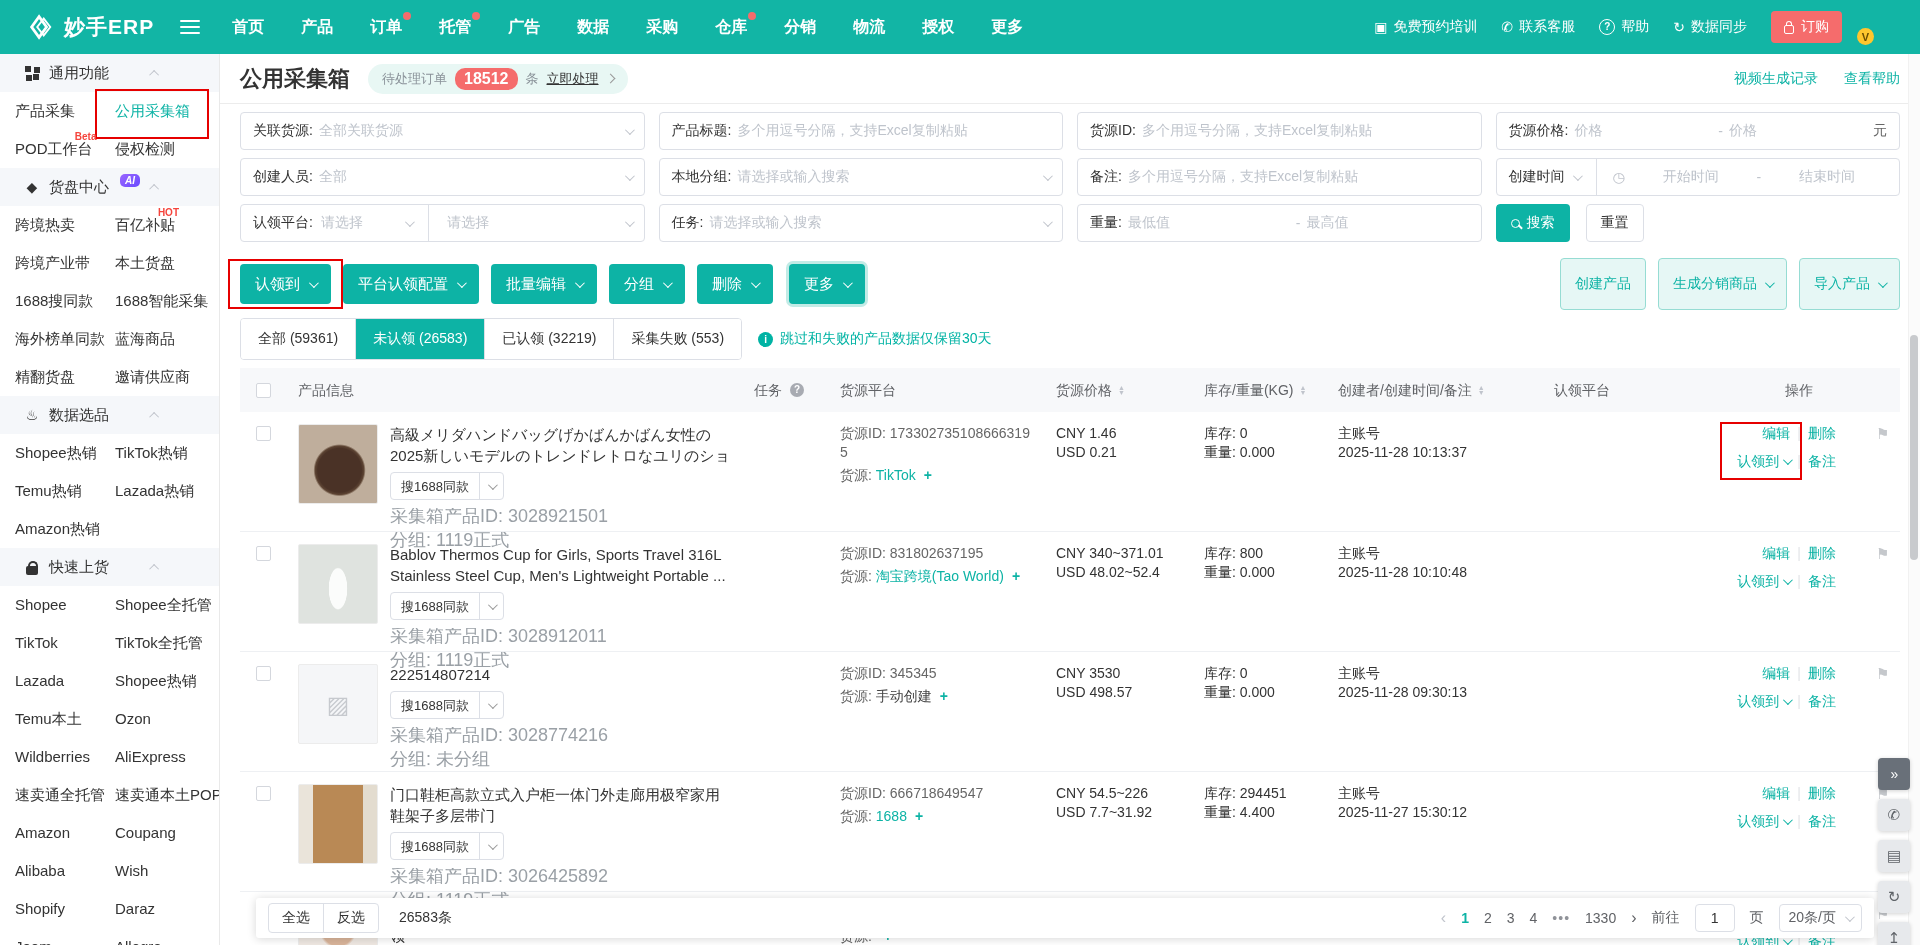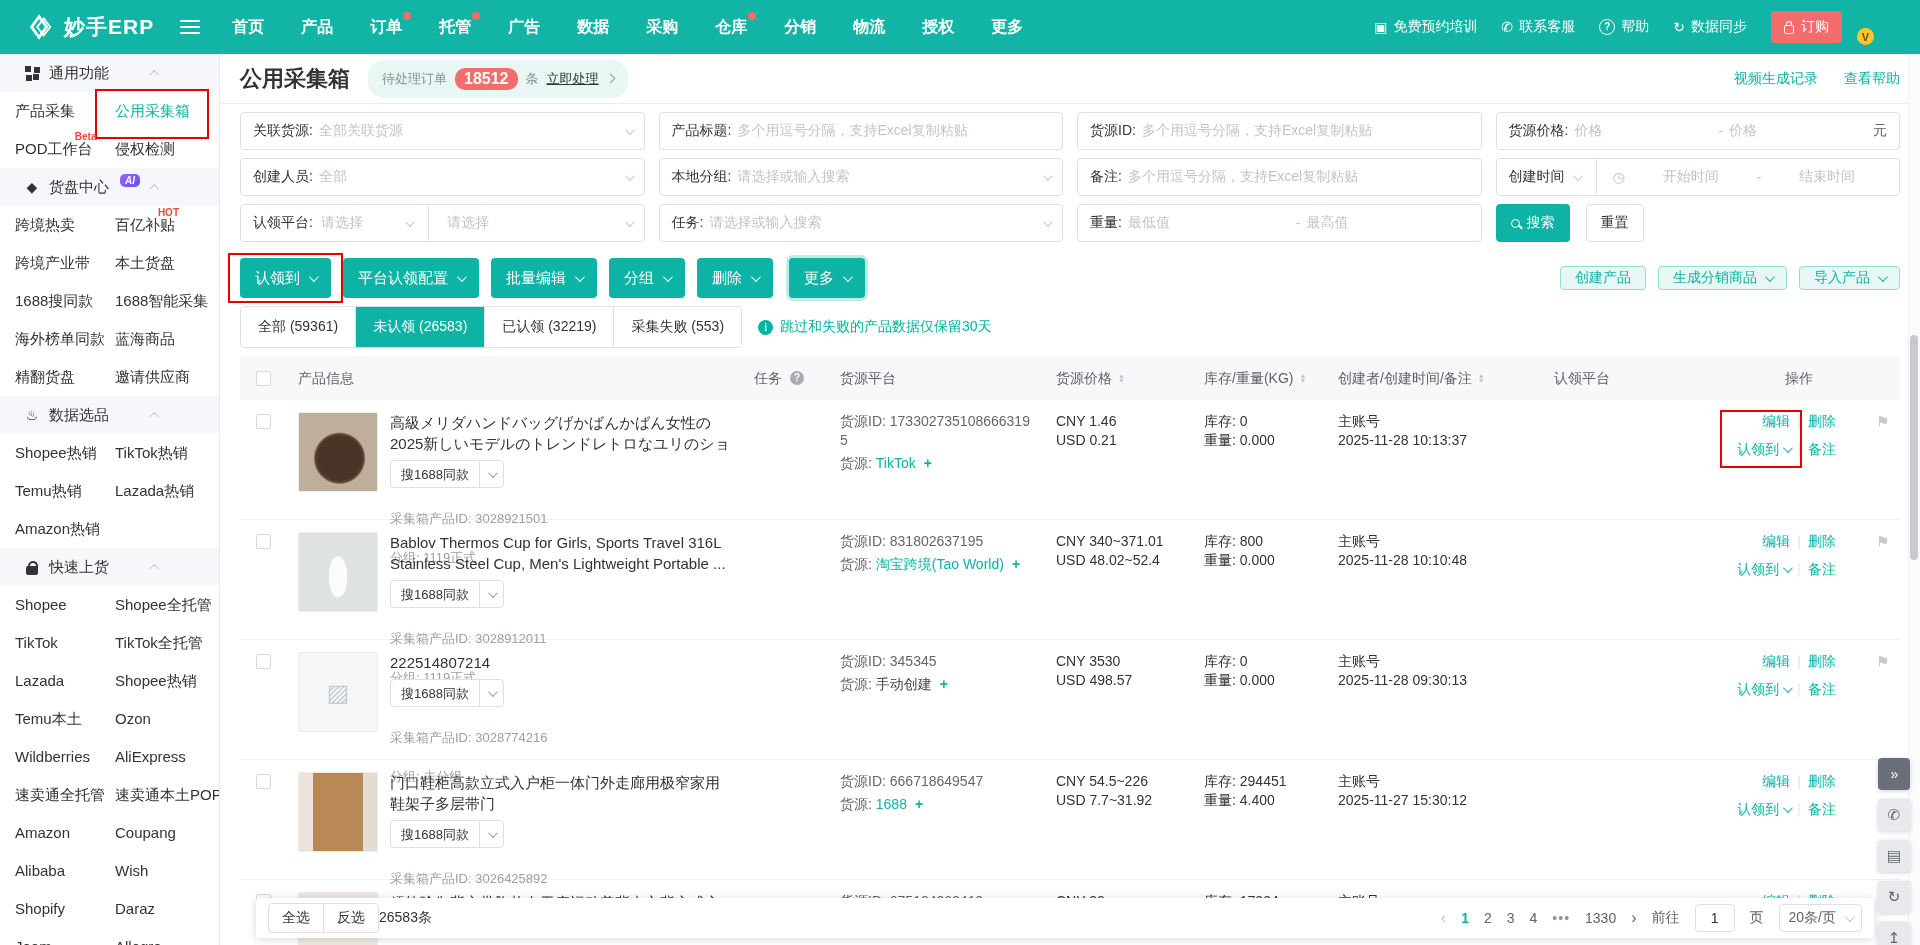--- a/index.html
+++ b/index.html
@@ -50,21 +50,21 @@
   .chev,.chev-up{width:7px;height:7px;border-right:1.6px solid #c0c4cc;border-bottom:1.6px solid #c0c4cc;display:inline-block;flex:none}
   .chev{transform:rotate(45deg) translateY(-2px)}
   .chev-up{transform:rotate(-135deg) translateY(-2px)}
   .chev.white{border-color:#fff}
   .chev.teal{border-color:#0db3a5}
   .chev.dark{border-color:#999}
   
   main{flex:1;min-width:0;position:relative;background:#fff}
   .page-head{height:50px;display:flex;align-items:center;padding:0 20px;border-bottom:1px solid #ececec}
   .page-title{font-size:22px;font-weight:bold;color:#333}
-  .pending-pill{margin-left:18px;background:#e8f7f4;border-radius:16px;height:38px;display:flex;align-items:center;gap:8px;padding:0 14px;font-size:13px;color:#8a9299}
+  .pending-pill{margin-left:18px;background:#e8f7f4;border-radius:16px;height:30px;display:flex;align-items:center;gap:8px;padding:0 14px;font-size:13px;color:#8a9299}
   .pending-badge{background:#f56c6c;color:#fff;border-radius:10px;padding:2px 9px;font-size:16px;font-weight:bold}
   .process-link{color:#333;text-decoration:underline;cursor:pointer}
   .head-links{margin-left:auto;display:flex;gap:26px;font-size:14px;color:#0db3a5}
   .head-links span{cursor:pointer}
   
   .filters{padding:8px 20px 0}
   .filter-row{display:grid;grid-template-columns:repeat(4,1fr);gap:14px;margin-bottom:8px}
   .fbox{height:38px;border:1px solid #dcdfe6;border-radius:4px;display:flex;align-items:center;padding:0 12px;font-size:14px;background:#fff;gap:6px;overflow:hidden}
   .fbox.noborder{border:none;padding:0}
   .flabel{color:#333;white-space:nowrap}
@@ -76,21 +76,21 @@
   .clock{color:#c0c4cc;font-size:14px}
   .btn-search{background:#0db3a5;color:#fff;height:38px;padding:0 15px;border:none;border-radius:4px;display:inline-flex;gap:7px;align-items:center;font-size:14px;cursor:pointer}
   .btn-reset{border:1px solid #dcdfe6;height:38px;padding:0 14px;border-radius:4px;font-size:14px;color:#333;background:#fff;cursor:pointer;margin-left:10px}
   .mag{width:9px;height:9px;border:1.5px solid #fff;border-radius:50%;position:relative}
   .mag::after{content:"";position:absolute;width:5px;height:1.5px;background:#fff;transform:rotate(45deg);right:-4px;bottom:-1px}
   
   .action-row{display:flex;align-items:center;padding:8px 20px 0;gap:12px}
   .btn-teal{background:#0db3a5;color:#fff;height:40px;padding:0 15px;border:none;border-radius:4px;display:inline-flex;align-items:center;gap:9px;font-size:15px;cursor:pointer;position:relative}
   .btn-teal.ring{box-shadow:0 0 0 3px #c2ebe6;margin-left:4px}
   .action-right{margin-left:auto;display:flex;gap:12px}
-  .btn-outline{background:#e6f7f5;border:1px solid #96dcd3;color:#0db3a5;height:24px;padding:0 14px;border-radius:4px;display:inline-flex;align-items:center;gap:8px;font-size:14px;cursor:pointer}
+  .btn-outline{background:#e6f7f5;border:1px solid #96dcd3;color:#0db3a5;height:52px;padding:0 14px;border-radius:4px;display:inline-flex;align-items:center;gap:8px;font-size:14px;cursor:pointer}
   .ann-button::after{content:"";position:absolute;inset:-5px -12px;border:2px solid #e60000;pointer-events:none}
   .ann-sidebar::after{content:"";position:absolute;left:-20px;top:-13px;width:110px;height:46px;border:2px solid #e60000;pointer-events:none}
   
   .tabs-row{display:flex;align-items:center;padding:8px 20px 0}
   .tabs{display:flex;border:1px solid #dcdfe6;border-radius:4px;overflow:hidden}
   .tab{height:40px;display:flex;align-items:center;padding:0 17px;font-size:14px;color:#333;border-left:1px solid #dcdfe6;cursor:pointer;background:#fff;white-space:nowrap}
   .tab:first-child{border-left:none}
   .tab.active{background:#0db3a5;color:#fff}
   .notice{margin-left:16px;display:flex;align-items:center;gap:7px;color:#00b3a4;font-size:14px}
   .info-i{width:15px;height:15px;border-radius:50%;background:#00b3a4;color:#fff;font-size:10px;font-weight:bold;
@@ -113,40 +113,40 @@
   .img-handbag{background:radial-gradient(circle at 52% 58%,#4a3226 0 36%,#5d4433 40%,#bfae9c 43%)}
   .img-thermos{background:radial-gradient(ellipse 26% 58% at 50% 56%,#fbfcfb 0 44%,#dfe3df 47%),linear-gradient(#eef0ef,#d9dcd9)}
   .img-placeholder{background:#f5f6f8}
   .img-cabinet{background:linear-gradient(90deg,#eae4da 0 18%,#b98955 18% 82%,#e3dccf 82%)}
   .img-yoga{background:radial-gradient(circle at 50% 32%,#d9b49a 0 24%,#efe8e2 28%)}
   .pinfo{min-width:0;flex:1}
   .ptitle{color:#333;font-size:15px;line-height:21px;max-height:42px;overflow:hidden}
   .search-btn{margin-top:6px;display:inline-flex;height:28px;border:1px solid #dcdfe6;border-radius:4px;align-items:center;font-size:13px;color:#333;cursor:pointer;background:#fff}
   .sseg{padding:0 10px}
   .scaret{padding:0 8px;border-left:1px solid #dcdfe6;display:flex;align-items:center;height:100%}
-  .pid,.pgroup{color:#9aa0a6;font-size:13px;margin-top:23px;line-height:16px;white-space:nowrap;overflow:hidden}
+  .pid,.pgroup{color:#9aa0a6;font-size:18px;margin-top:8px;line-height:16px;white-space:nowrap;overflow:hidden}
   .src-id{color:#666;word-break:break-all;line-height:19px}
   .src-line{color:#666;margin-top:4px;line-height:19px}
   .src-link{color:#0db3a5;cursor:pointer}
   .src-plain{color:#444}
   .plus{color:#0db3a5;font-weight:bold;margin-left:8px;cursor:pointer}
   .ops-cell{display:flex;flex-direction:column;align-items:flex-end;padding-right:36px;gap:9px;position:relative}
   .ops-line{display:flex;align-items:center;color:#0db3a5;white-space:nowrap}
   .ops-line span{cursor:pointer;display:inline-flex;align-items:center;gap:4px}
   .ops-sep{color:#e3e5e8;margin:0 7px;cursor:default}
   .row-annotation{position:absolute;right:70px;top:10px;width:82px;height:58px;border:2px solid #e60000;pointer-events:none}
   .flag{color:#c5c8cc;font-size:15px;cursor:pointer}
   .muted-cell{color:#333}
   
   .footer-bar{position:absolute;left:36px;right:46px;top:844px;height:40px;background:#fff;box-shadow:0 1px 10px rgba(0,0,0,.16);
     border-radius:3px;display:flex;align-items:center;padding:0 12px;font-size:14px;color:#333;z-index:20}
   .seg{display:flex;border:1px solid #dcdfe6;border-radius:4px;overflow:hidden;height:30px}
   .seg-item{padding:0 13px;display:flex;align-items:center;border-left:1px solid #dcdfe6;cursor:pointer}
   .seg-item:first-child{border-left:none}
-  .total{margin-left:0;color:#333}
+  .total{margin-left:20px;color:#333}
   .pager{margin-left:auto;display:flex;align-items:center;gap:15px;color:#606266}
   .pnum{cursor:pointer}
   .pnum.active{color:#0db3a5;font-weight:bold}
   .pprev{color:#c0c4cc;font-size:16px;cursor:default}
   .pnext{color:#606266;font-size:16px;cursor:pointer}
   .pellipsis{color:#909399;letter-spacing:1px}
   .goto-input{width:40px;height:28px;border:1px solid #dcdfe6;border-radius:4px;text-align:center;font-size:14px;color:#333}
   .size-select{height:28px;border:1px solid #dcdfe6;border-radius:4px;padding:0 9px;display:flex;align-items:center;gap:9px;color:#606266;cursor:pointer}
   
   .side-tools{position:absolute;right:10px;top:704px;display:flex;flex-direction:column;gap:9px;z-index:30}

